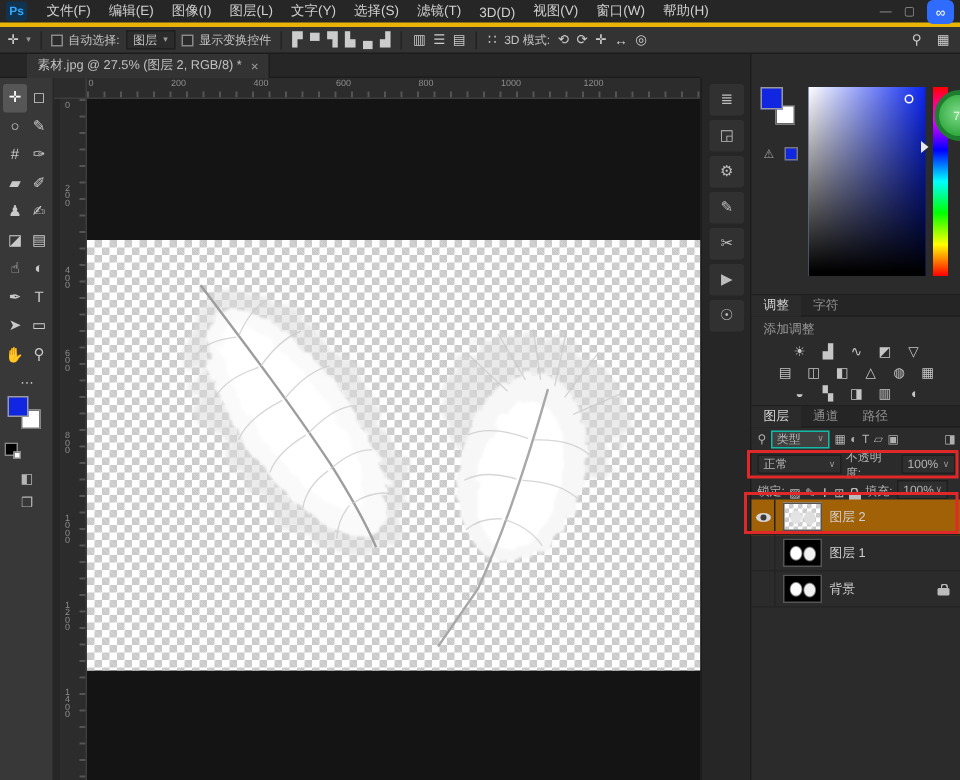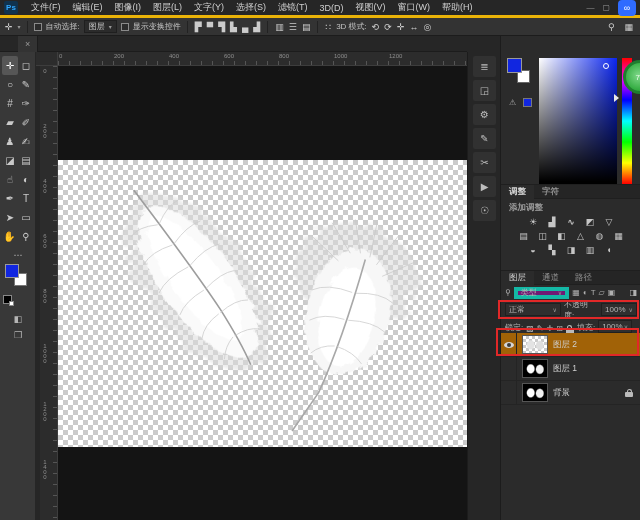--- a/index.html
+++ b/index.html
@@ -88,29 +88,29 @@
   .cp-grad-marker { position:absolute; right:8px; top:5px; width:6px; height:6px; border:1px solid #fff; border-radius:50%; }
   .cp-hue { position:absolute; left:121px; top:22px; width:10px; height:126px;
     background:linear-gradient(to bottom,#ff0000,#ff00ff,#0000ff,#00ffff,#00ff00,#ffff00,#ff0000); }
   .cp-hue-arrow { position:absolute; left:113px; top:58px; width:0; height:0;
     border-top:4px solid transparent; border-bottom:4px solid transparent; border-left:5px solid #e8e8e8; }
   .bubble { position:absolute; left:122px; top:24px; width:34px; height:34px; border-radius:50%;
     background:radial-gradient(circle at 45% 45%, #7fd98a, #2ea83c 70%); border:3px solid #1f7d2f;
     color:#eafbe8; font-size:8px; display:flex; align-items:center; justify-content:center; }
 
   
-  .adj-panel { position:absolute; left:0; top:148px; width:140px; height:74px; border-top:1px solid #1f1f1f;font-weight:bold; }
+  .adj-panel { position:absolute; left:0; top:160px; width:140px; height:74px; border-top:1px solid #1f1f1f; }
   .adj-label { font-size:8.5px; color:#9a9a9a; padding:3px 0 1px 8px; }
   .adj-row { display:flex; justify-content:center; gap:6px; height:14px; align-items:center; }
   .adj-icon { width:13px; height:11px; color:#c6c6c6; font-size:9px; line-height:11px; text-align:center; }
 
   
   .layers-panel { position:absolute; left:0; top:234px; width:140px; height:250px; border-top:1px solid #1f1f1f; }
   .filter-row { display:flex; align-items:center; gap:3px; height:16px; padding:0 4px; font-size:8px; color:#b5b5b5; border-bottom:1px solid #232323; }
-  .filter-chip { background:#701a75; border:4px solid #14b8a6; padding:0 3px; height:12px; display:flex; align-items:center; gap:21px; }
+  .filter-chip { background:#404040; border:1px solid #14b8a6; padding:0 3px; height:12px; display:flex; align-items:center; gap:11px; }
   .f-icon { font-size:8px; color:#b0b0b0; }
   .blend-row { display:flex; align-items:center; gap:3px; height:17px; padding:0 4px; font-size:8px; color:#b5b5b5; }
   .blend-dd { background:#2f2f2f; border:1px solid #1f1f1f; height:13px; display:flex; align-items:center; justify-content:space-between; padding:0 3px; }
   .lock-row { display:flex; align-items:flex-end; gap:3px; height:15px; padding:0 4px; font-size:8px; color:#b5b5b5; }
   .lock-icon { font-size:8px; color:#bbb; }
   .layer-row { position:relative; display:flex; align-items:center; height:24px; border-bottom:1px solid #242424; font-size:8.5px; color:#cfcfcf; }
   .layer-row.sel { background:#a16207; }
   .vis-box { width:16px; height:24px; border-right:1px solid #242424; display:flex; align-items:center; justify-content:center; }
   .eye { width:10px; height:6px; background:#d6d6d6; border-radius:50%; position:relative; }
   .eye:after { content:""; position:absolute; left:3px; top:1px; width:4px; height:4px; background:#3a3a3a; border-radius:50%; }
@@ -194,20 +194,21 @@
       <span class="opt-icon">◎</span>
     </span>
     <span class="opt-right">
       <span class="opt-icon">⚲</span>
       <span class="opt-icon">▦</span>
     </span>
   </div>
 
   <div class="abs tabbar">
     <div class="doc-tab">
+      <span>素材.jpg @ 27.5% (图层 2, RGB/8) *</span>
       <span class="doc-close">×</span>
     </div>
   </div>
 
   <div class="abs toolbox">
     <div class="tool-grid">
       <span class="tool sel">✛</span>
       <span class="tool">◻</span>
       <span class="tool">○</span>
       <span class="tool">✎</span>

